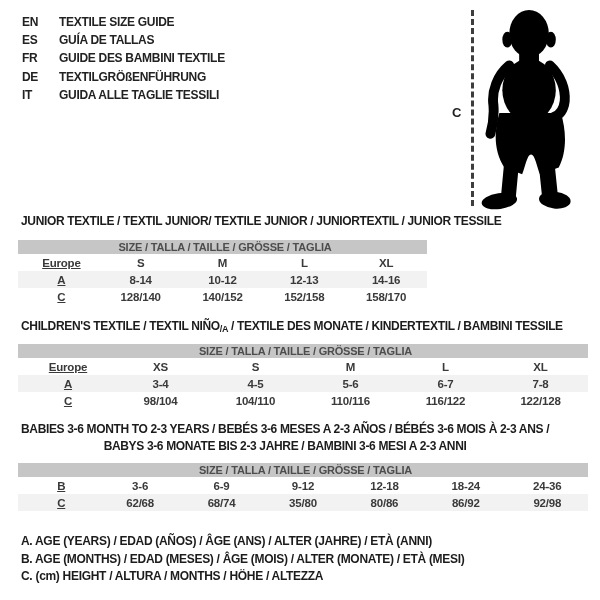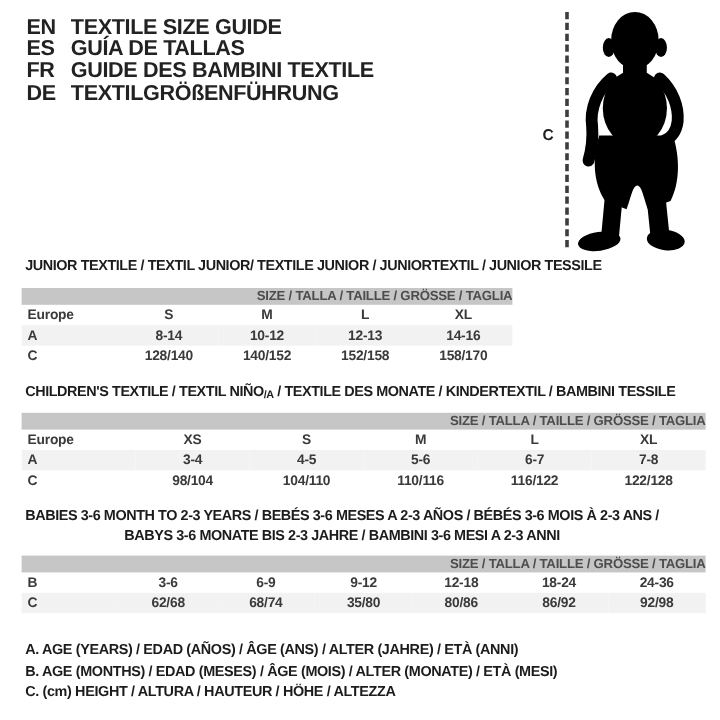--- a/index.html
+++ b/index.html
@@ -1,20 +1,20 @@
 <!DOCTYPE html>
 <html><head>
 <meta charset="utf-8">
 <style>
   html,body{margin:0;padding:0;}
   body{width:600px;height:600px;background:#ffffff;font-family:"Liberation Sans","DejaVu Sans",sans-serif;}
   .canvas{position:relative;width:600px;height:600px;background:#fff;overflow:hidden;font-weight:700;color:#222;}
 
   
-  .lang-block{position:absolute;left:22px;top:13px;font-size:18px;letter-spacing:-0.3px;}
+  .lang-block{position:absolute;left:22px;top:13px;font-size:12px;letter-spacing:-0.3px;}
   .lang-row{line-height:18.2px;white-space:nowrap;}
   .lang-code{display:inline-block;width:37px;}
 
   
   .baby-svg{position:absolute;left:477px;top:6px;width:118px;height:204px;}
   .dash-line{position:absolute;left:471px;top:10px;height:196px;width:0;border-left:3px dashed #3d3d3d;}
   .c-label{position:absolute;left:452px;top:105px;font-size:13px;color:#1f1f1f;}
 
   
   .tbl-title{position:absolute;left:21px;font-size:12px;color:#1c1c1c;letter-spacing:-0.35px;white-space:nowrap;text-align:center;}
@@ -22,23 +22,23 @@
   #title1{top:214px;}
   #title2{top:319px;}
   #title3{top:421px;line-height:16.5px;}
 
   
   .size-table{position:absolute;border-collapse:collapse;table-layout:fixed;font-size:11.5px;color:#3a3a3a;letter-spacing:-0.2px;}
   #t1{left:18px;top:240px;width:409px;}
   #t2{left:18px;top:344px;width:570px;}
   #t3{left:18px;top:463px;width:570px;}
   .size-table col.c-label{width:55px;}
-  .size-table th.bar{background:#c6c6c6;font-size:11px;color:#4d4d4d;text-align:right;font-weight:700;height:13px;padding:0 0 1px 5px;letter-spacing:-0.2px;}
+  .size-table th.bar{background:#c6c6c6;font-size:11px;color:#4d4d4d;text-align:center;font-weight:700;height:13px;padding:0 0 1px 5px;letter-spacing:-0.2px;}
   .size-table td{text-align:center;height:17px;padding:0;font-weight:700;}
-  .size-table td.lbl{text-align:left;padding-left:5px;}
+  .size-table td.lbl{text-align:center;padding-left:5px;text-decoration:underline;}
   .size-table tr.shaded{background:#f2f2f2;}
 
   
   .footnotes{position:absolute;left:21px;top:533px;font-size:12px;letter-spacing:-0.3px;color:#1c1c1c;}
   .footnotes div{line-height:17.5px;white-space:nowrap;}
 </style>
 </head>
 <body>
 
 <div class="canvas">
@@ -48,20 +48,23 @@
       <span class="lang-code">EN</span><span>TEXTILE SIZE GUIDE</span>
     </div>
     <div class="lang-row">
       <span class="lang-code">ES</span><span>GUÍA DE TALLAS</span>
     </div>
     <div class="lang-row">
       <span class="lang-code">FR</span><span>GUIDE DES BAMBINI TEXTILE</span>
     </div>
     <div class="lang-row">
       <span class="lang-code">DE</span><span>TEXTILGRÖßENFÜHRUNG</span>
+    </div>
+    <div class="lang-row">
+      <span class="lang-code">IT</span><span>GUIDA ALLE TAGLIE TESSILI</span>
     </div>
   </div>
 
   <div class="dash-line"></div>
   <div class="c-label">C</div>
 
   <svg class="baby-svg" viewBox="0 0 118 206" aria-hidden="true">
     <g fill="#000">
       <ellipse cx="30" cy="34" rx="5" ry="8"></ellipse>
       <ellipse cx="74" cy="34" rx="5" ry="8"></ellipse>
@@ -185,16 +188,16 @@
         <td>80/86</td>
         <td>86/92</td>
         <td>92/98</td>
       </tr>
     </tbody>
   </table>
 
   <div class="footnotes">
     <div>A. AGE (YEARS) / EDAD (AÑOS) / ÂGE (ANS) / ALTER (JAHRE) / ETÀ (ANNI)</div>
     <div>B. AGE (MONTHS) / EDAD (MESES) / ÂGE (MOIS) / ALTER (MONATE) / ETÀ (MESI)</div>
-    <div>C. (cm) HEIGHT / ALTURA / HAUTEUR / HÖHE / ALTEZZA</div>
+    <div>C. (cm) HEIGHT / ALTURA / MONTHS / HÖHE / ALTEZZA</div>
   </div>
 
 </div>
 
 </body></html>

